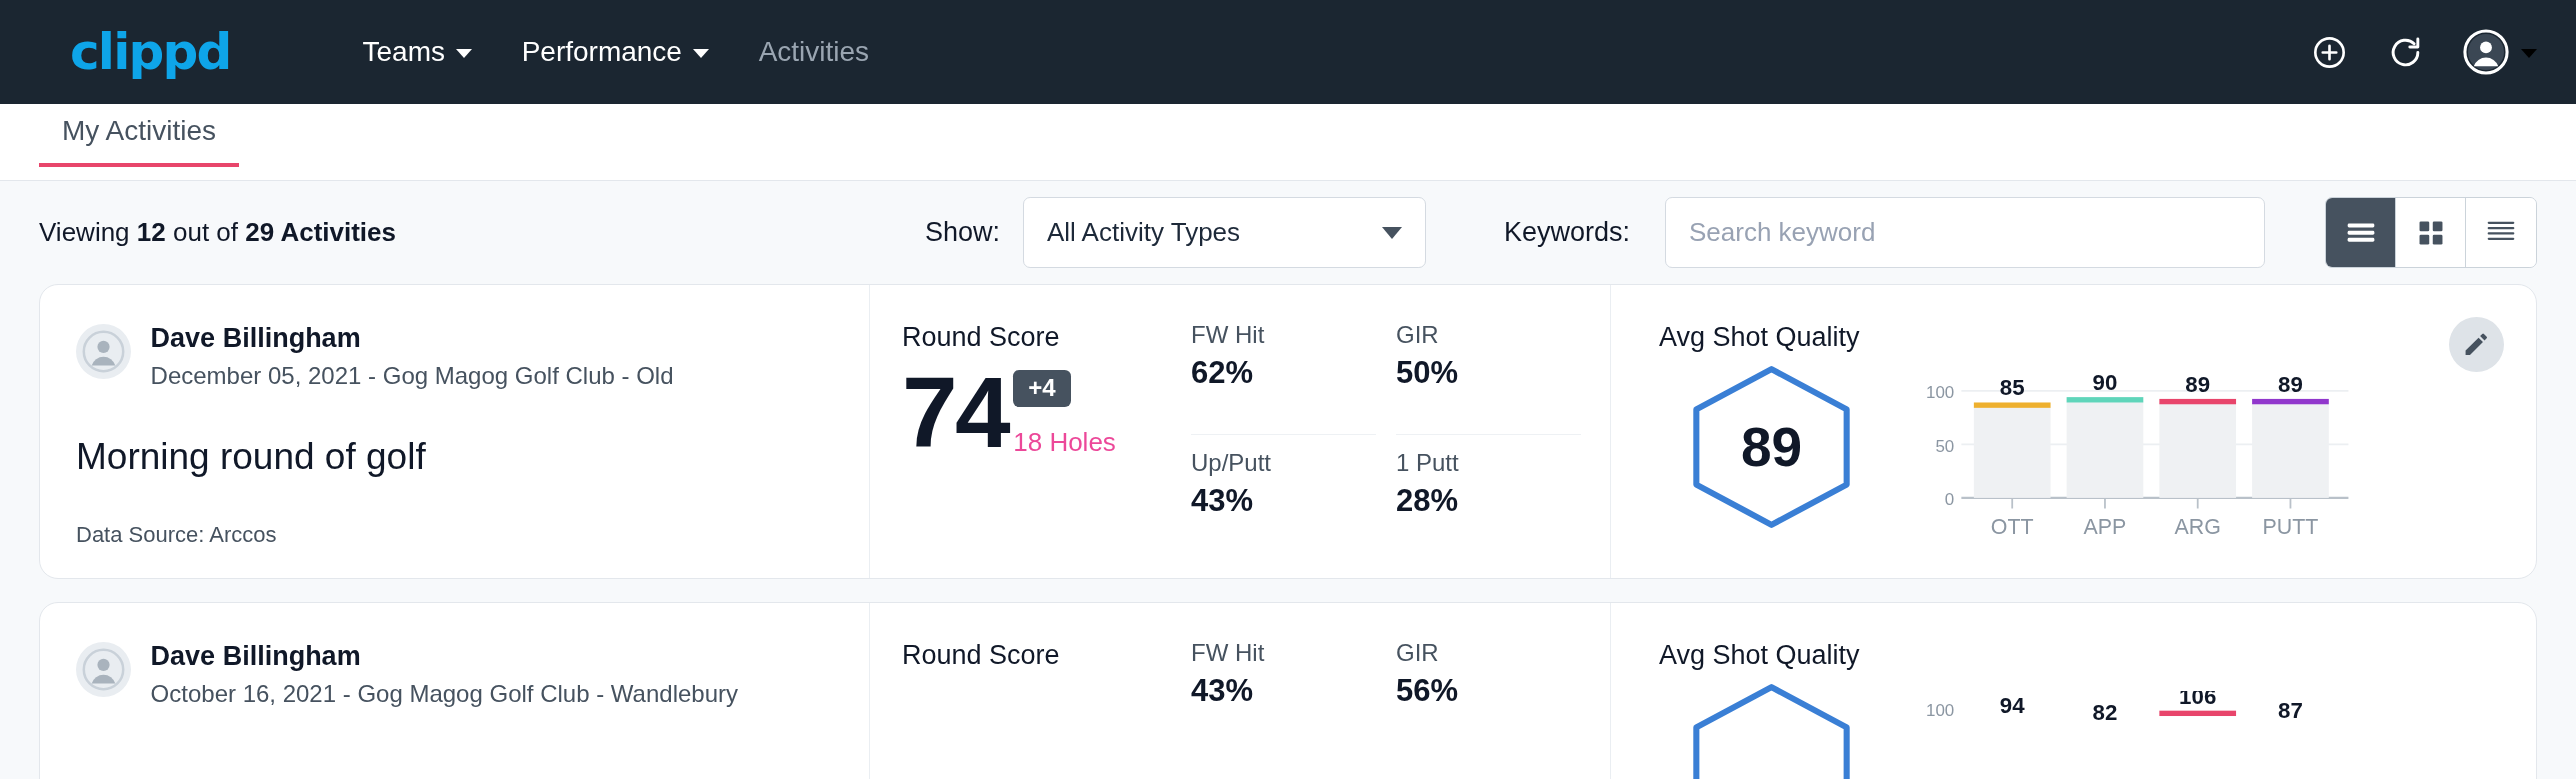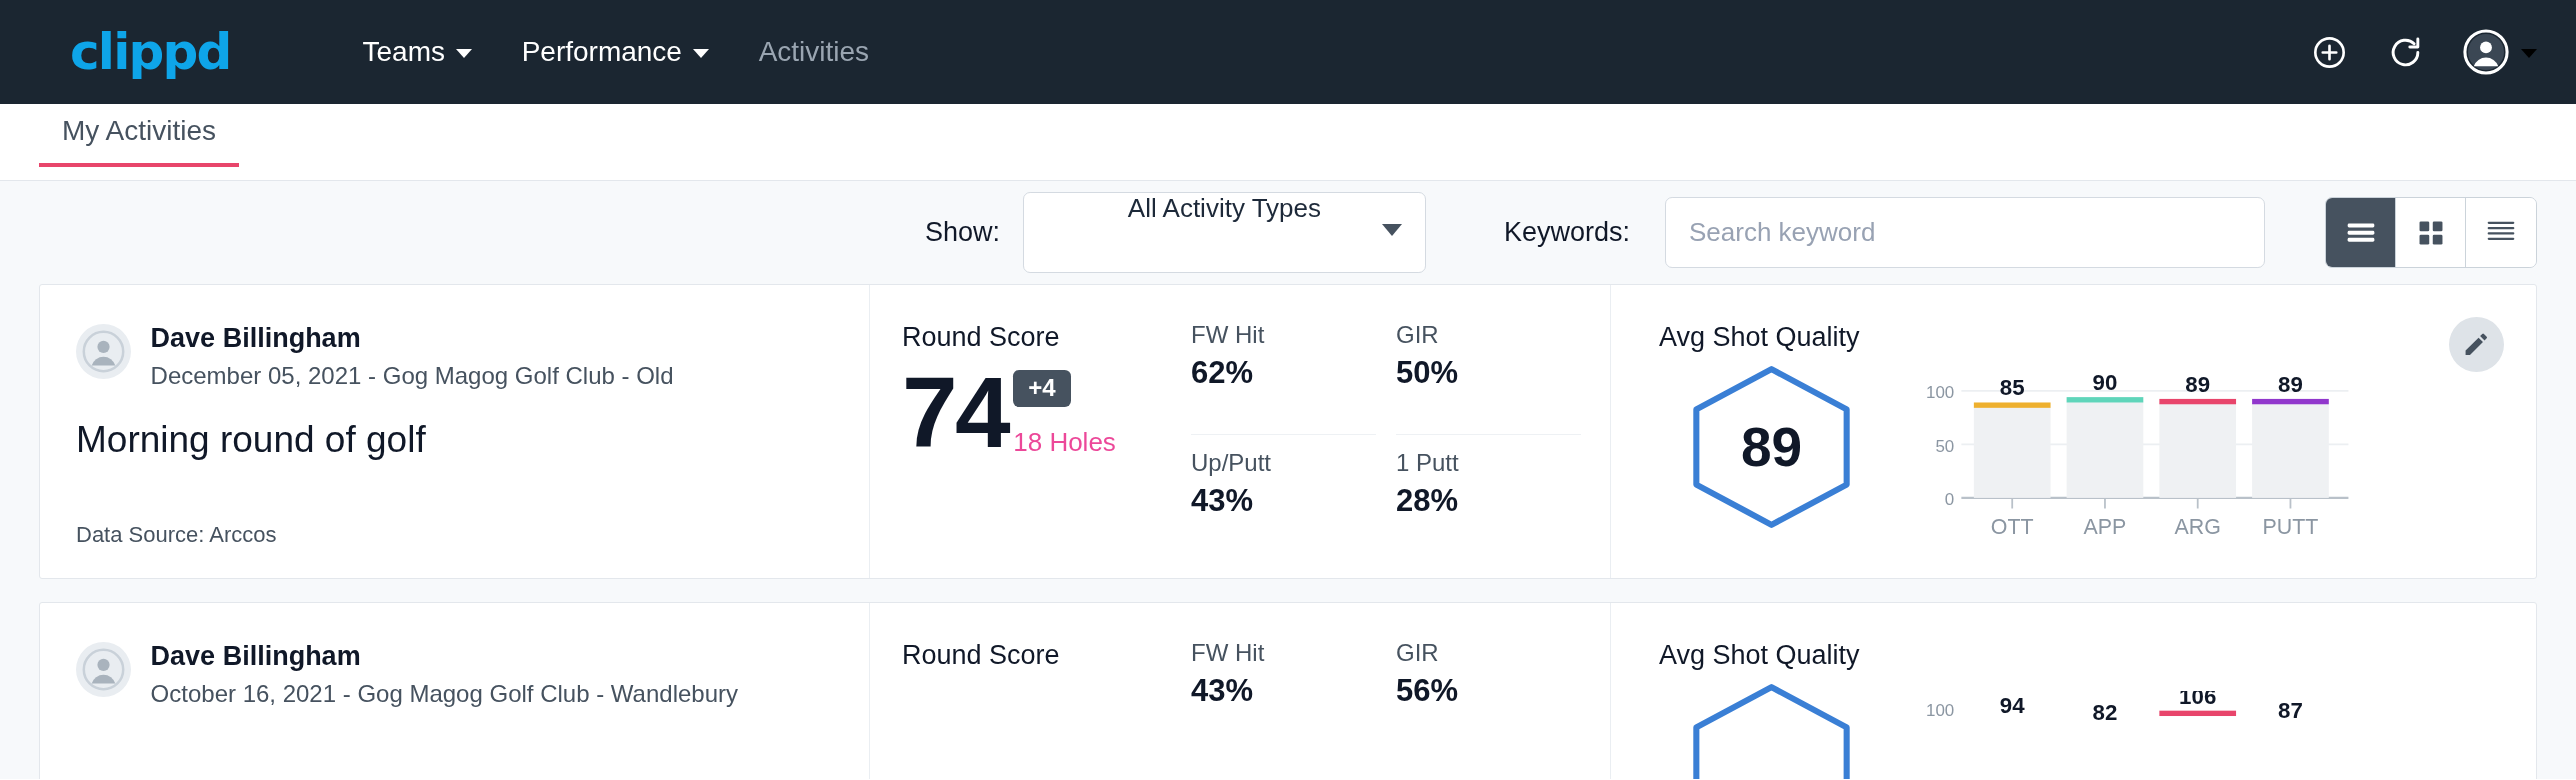--- a/index.html
+++ b/index.html
@@ -94,31 +94,30 @@
     display: flex;
     align-items: center;
     gap: 23px;
   }
   .show-label, .kw-label {
     font-size: 27px;
     color: #101828;
     white-space: nowrap;
   }
   .select-box {
-    width: 403px; height: 81px;
+    width: 403px; height: 71px;
     background: #ffffff;
     border: 0.9px solid #d4dae1;
     border-radius: 7.1px;
     display: flex; align-items: center;
     padding: 0 23px;
     font-size: 26px;
     color: #1d2939;
     cursor: pointer;
     position: relative;
-    flex-direction: column;
   }
   .select-chev {
     margin-left: auto;
     width: 0; height: 0;
     border-left: 10.7px solid transparent;
     border-right: 10.7px solid transparent;
     border-top: 12.5px solid #46525f;
   }
   .kw-input {
     width: 600px; height: 71px;
@@ -149,21 +148,21 @@
     cursor: pointer;
     border-right: 0.9px solid #cbd3da;
   }
   .vt-btn:last-child { border-right: none; }
   .vt-btn.active { background: #46525f; }
 
   
   .card {
     background: #ffffff;
     border: 0.9px solid #e3e7ec;
-    border-radius: 3px;
+    border-radius: 19px;
     height: 295px;
     display: flex;
     align-items: stretch;
     position: relative;
     margin-bottom: 23px;
     overflow: hidden;
   }
   .col-player {
     width: 830px;
     padding: 37px 36px 30px 36px;
@@ -173,21 +172,21 @@
   .player-head { display: flex; align-items: flex-start; gap: 19.6px; }
   .avatar-sm {
     width: 55px; height: 55px; border-radius: 50%;
     background: #e9edf1;
     display: flex; align-items: center; justify-content: center;
     flex: none;
     margin-top: 1.8px;
   }
   .player-name { font-size: 27px; font-weight: 700; color: #101828; line-height: 1.25; }
   .player-meta { font-size: 24px; color: #46525f; margin-top: 6.2px; line-height: 1.2; }
-  .round-title { font-size: 37px; color: #101828; margin-top: 27px; line-height: 1.2; }
+  .round-title { font-size: 37px; color: #101828; margin-top: 44px; line-height: 1.2; }
   .data-source { font-size: 22px; color: #46525f; margin-top: auto; }
 
   .col-score {
     width: 321px;
     padding: 37px 0 30px 32px;
   }
   .col-label { font-size: 27px; color: #101828; }
   .score-row { display: flex; align-items: flex-end; margin-top: 12.5px; }
   .score-big {
     font-size: 100px; font-weight: 700; color: #101828;
@@ -287,20 +286,21 @@
   </div>
 </div>
 
 <div class="tabbar">
   <div class="tab">My Activities</div>
 </div>
 
 <div class="content">
 
   <div class="filterbar">
+    <div class="viewing"><span>Viewing </span><b>12</b><span> out of </span><b>29 Activities</b></div>
 
     <div class="filter-mid">
       <div class="show-label">Show:</div>
       <div class="select-box">
         <span>All Activity Types</span>
         <span class="select-chev"></span>
       </div>
       <div class="kw-gap"></div>
       <div class="kw-label">Keywords:</div>
       <input class="kw-input" type="text" placeholder="Search keyword" style="">

